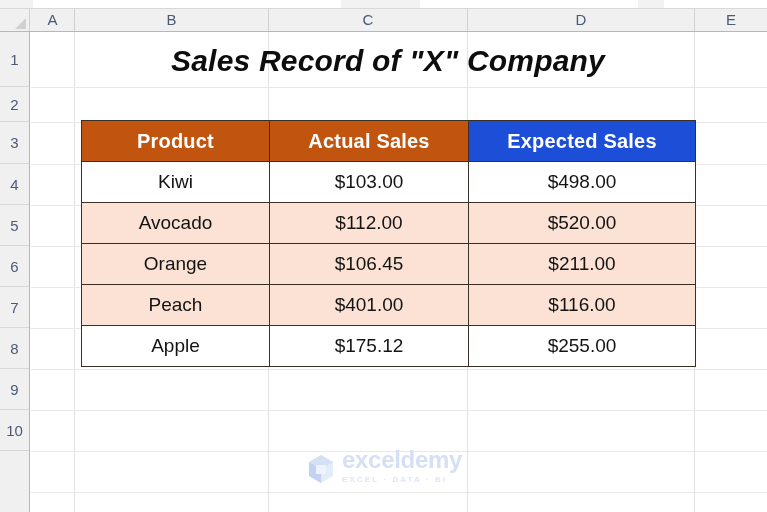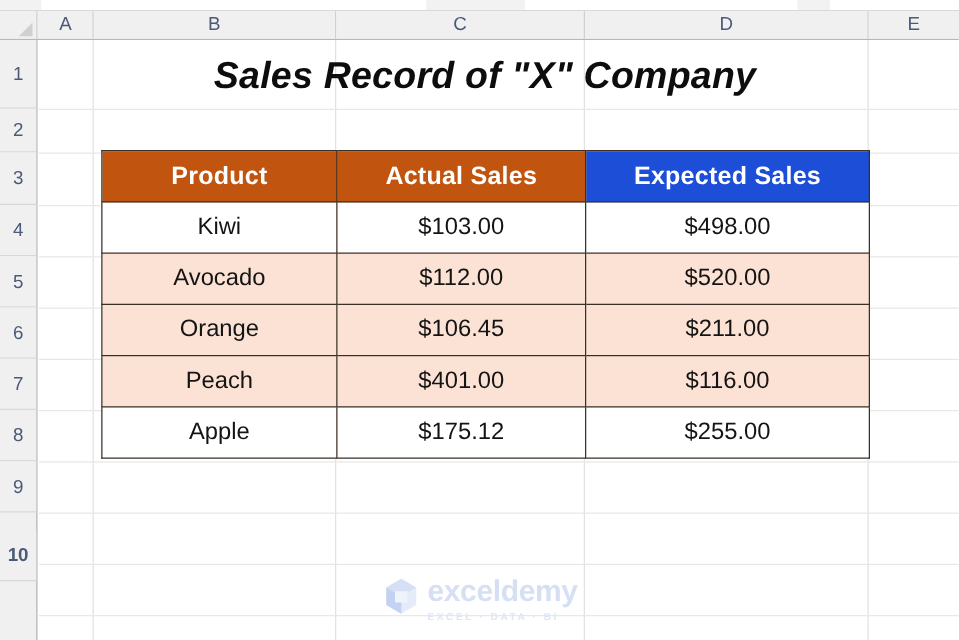--- a/index.html
+++ b/index.html
@@ -177,25 +177,25 @@
   .row-tint  td { background: #fbe2d4; }
 
   .col-b { width: 188px; }
   .col-c { width: 199px; }
   .col-d { width: 227px; }
 
   
   .watermark {
     position: absolute;
     left: 307px;
-    top: 462px;
+    top: 448px;
     width: 175px;
     height: 36px;
     display: flex;
-    align-items: flex-start;
+    align-items: flex-end;
     gap: 7px;
     opacity: 1;
     pointer-events: none;
   }
   .wm-mark { width: 28px; height: 30px; flex: 0 0 auto; }
   .wm-text { display: flex; flex-direction: column; justify-content: center; }
   .wm-word {
     font-size: 24px;
     font-weight: bold;
     color: #d6e0f5;
@@ -237,21 +237,21 @@
   <div class="row-headers">
     <div class="row-head" style="top:0px;   height:55px;">1</div>
     <div class="row-head" style="top:55px;  height:35px;">2</div>
     <div class="row-head" style="top:90px;  height:42px;">3</div>
     <div class="row-head" style="top:132px; height:41px;">4</div>
     <div class="row-head" style="top:173px; height:41px;">5</div>
     <div class="row-head" style="top:214px; height:41px;">6</div>
     <div class="row-head" style="top:255px; height:41px;">7</div>
     <div class="row-head" style="top:296px; height:41px;">8</div>
     <div class="row-head" style="top:337px; height:41px;">9</div>
-    <div class="row-head" style="top:392px; height:41px;font-weight:bold;">10</div>
+    <div class="row-head" style="top:378px; height:41px;">10</div>
     <div class="row-head" style="top:409px; height:41px;margin-left:40px;">11</div>
   </div>
 
   <div class="grid">
     <div class="vline" style="left:43px;"></div>
     <div class="vline" style="left:237px;"></div>
     <div class="vline" style="left:436px;"></div>
     <div class="vline" style="left:663px;"></div>
 
     <div class="hline" style="top:55px;"></div>

